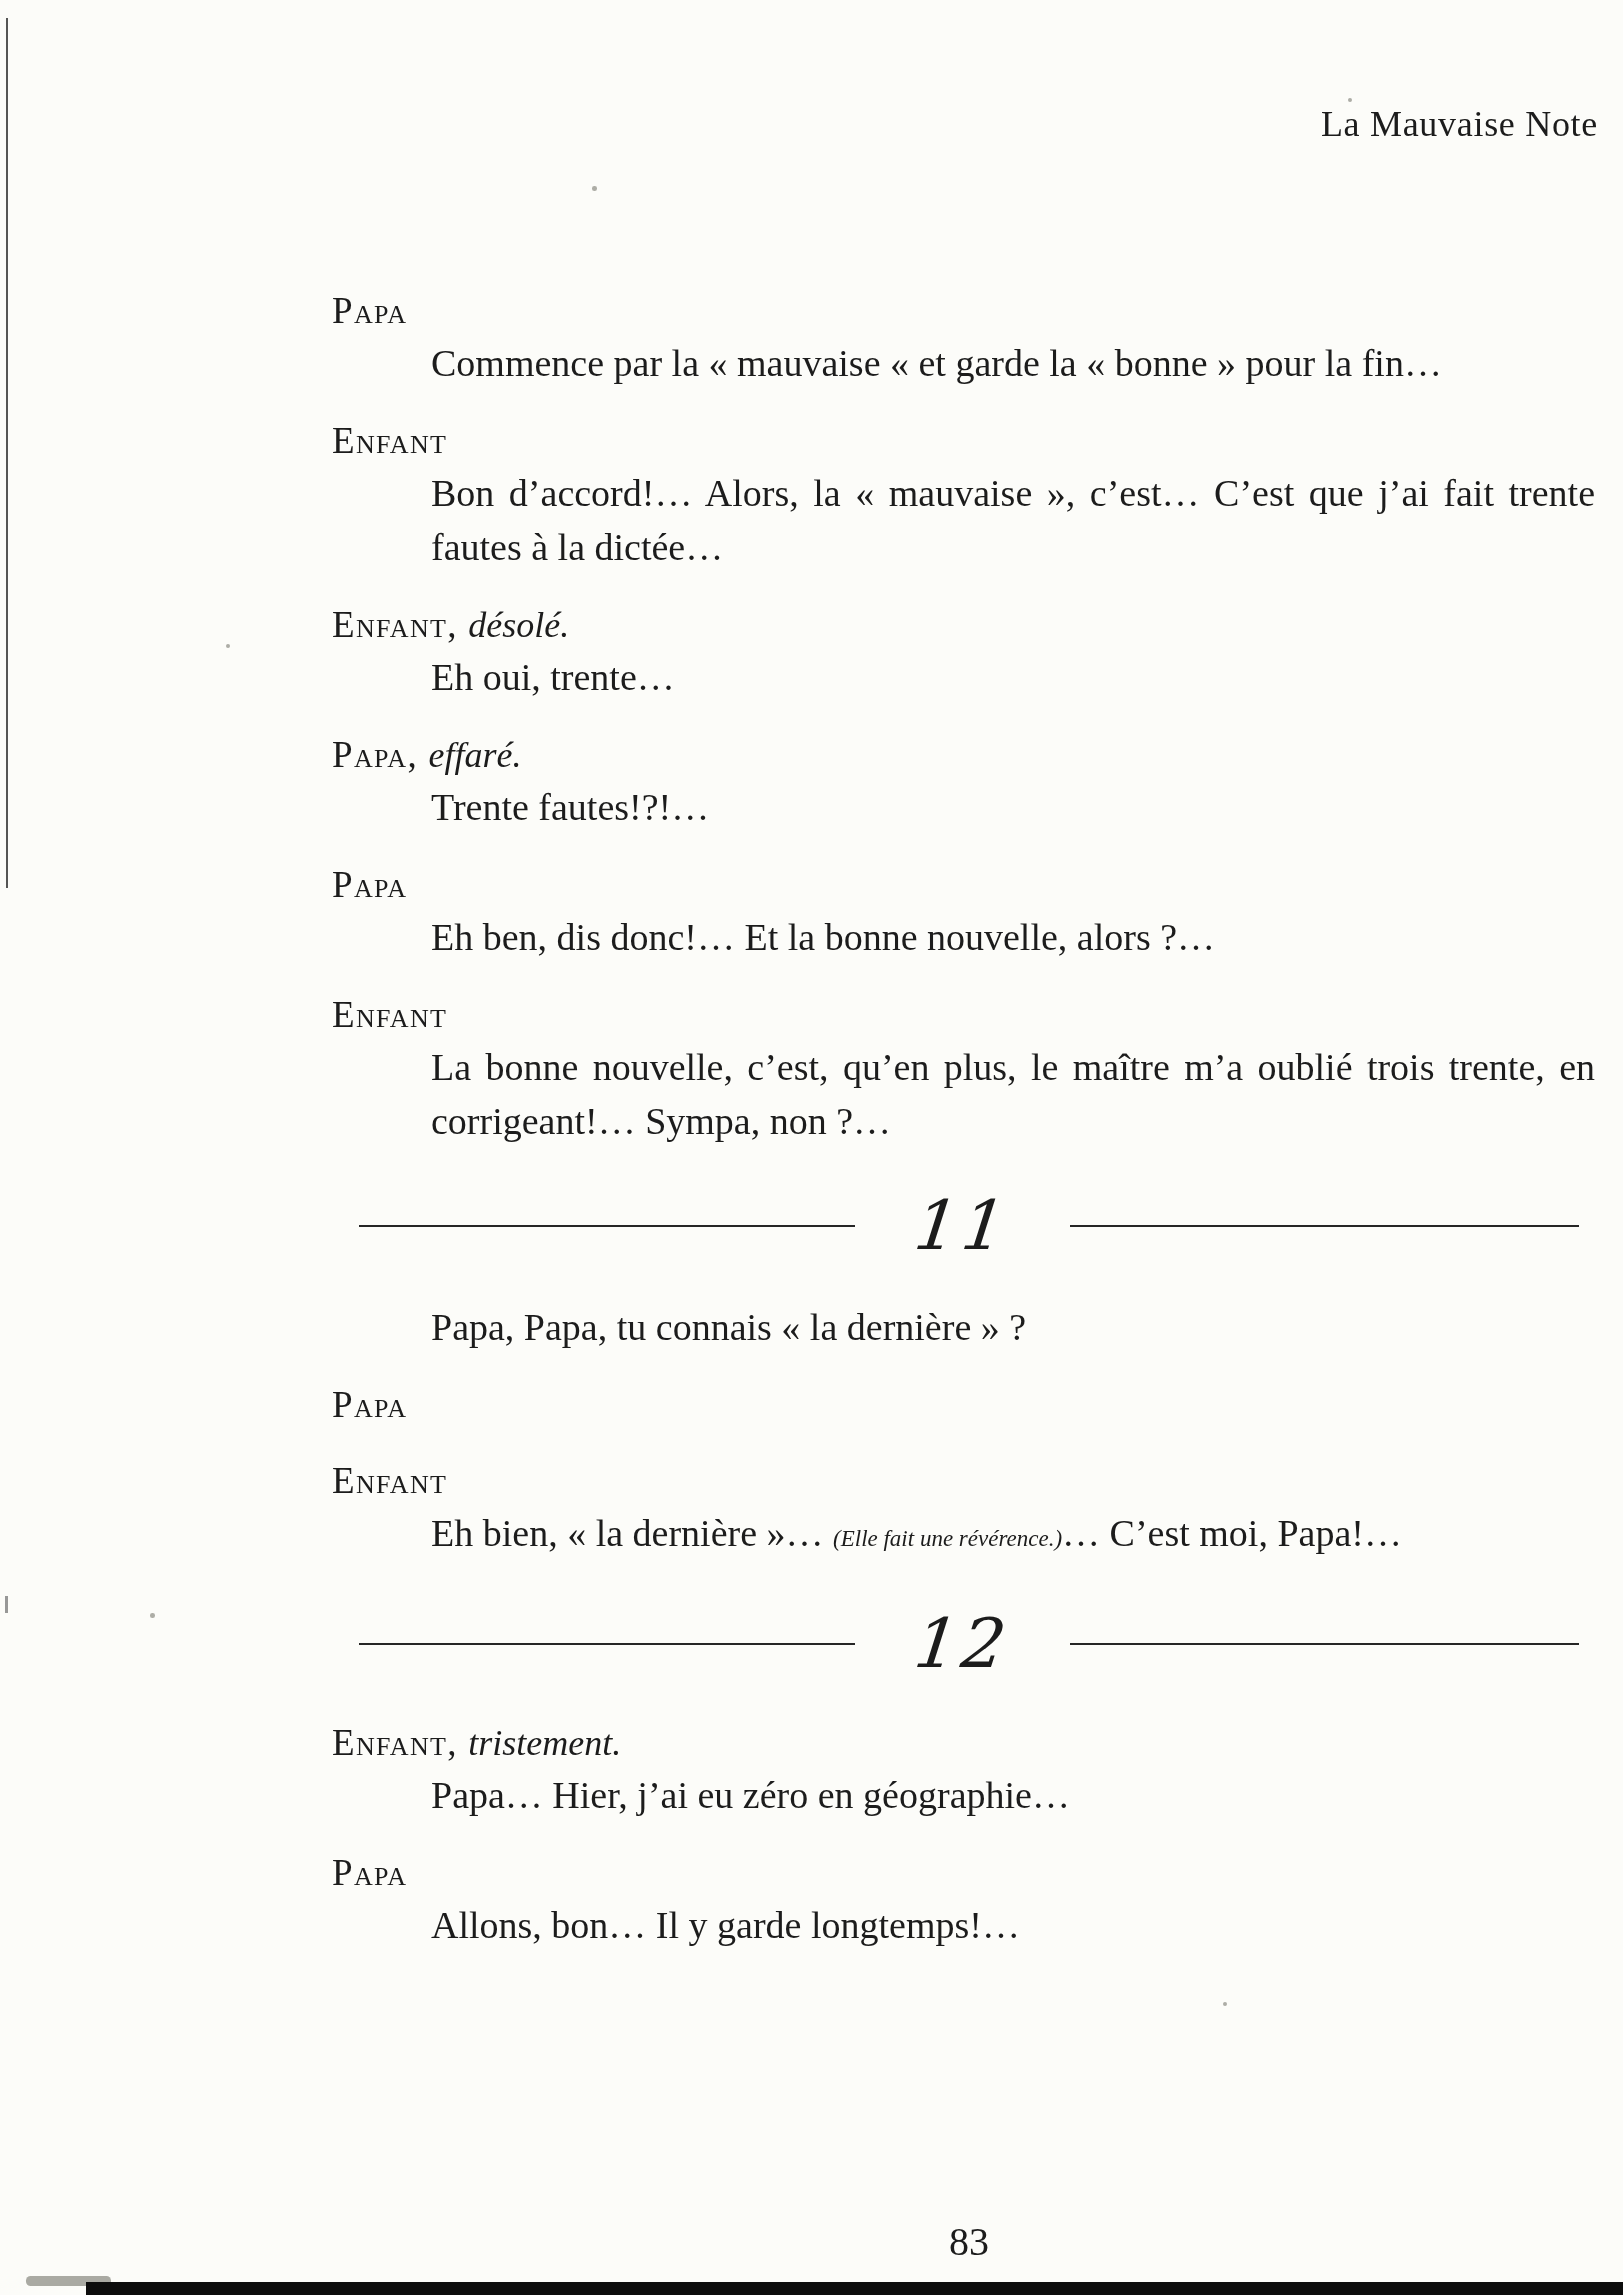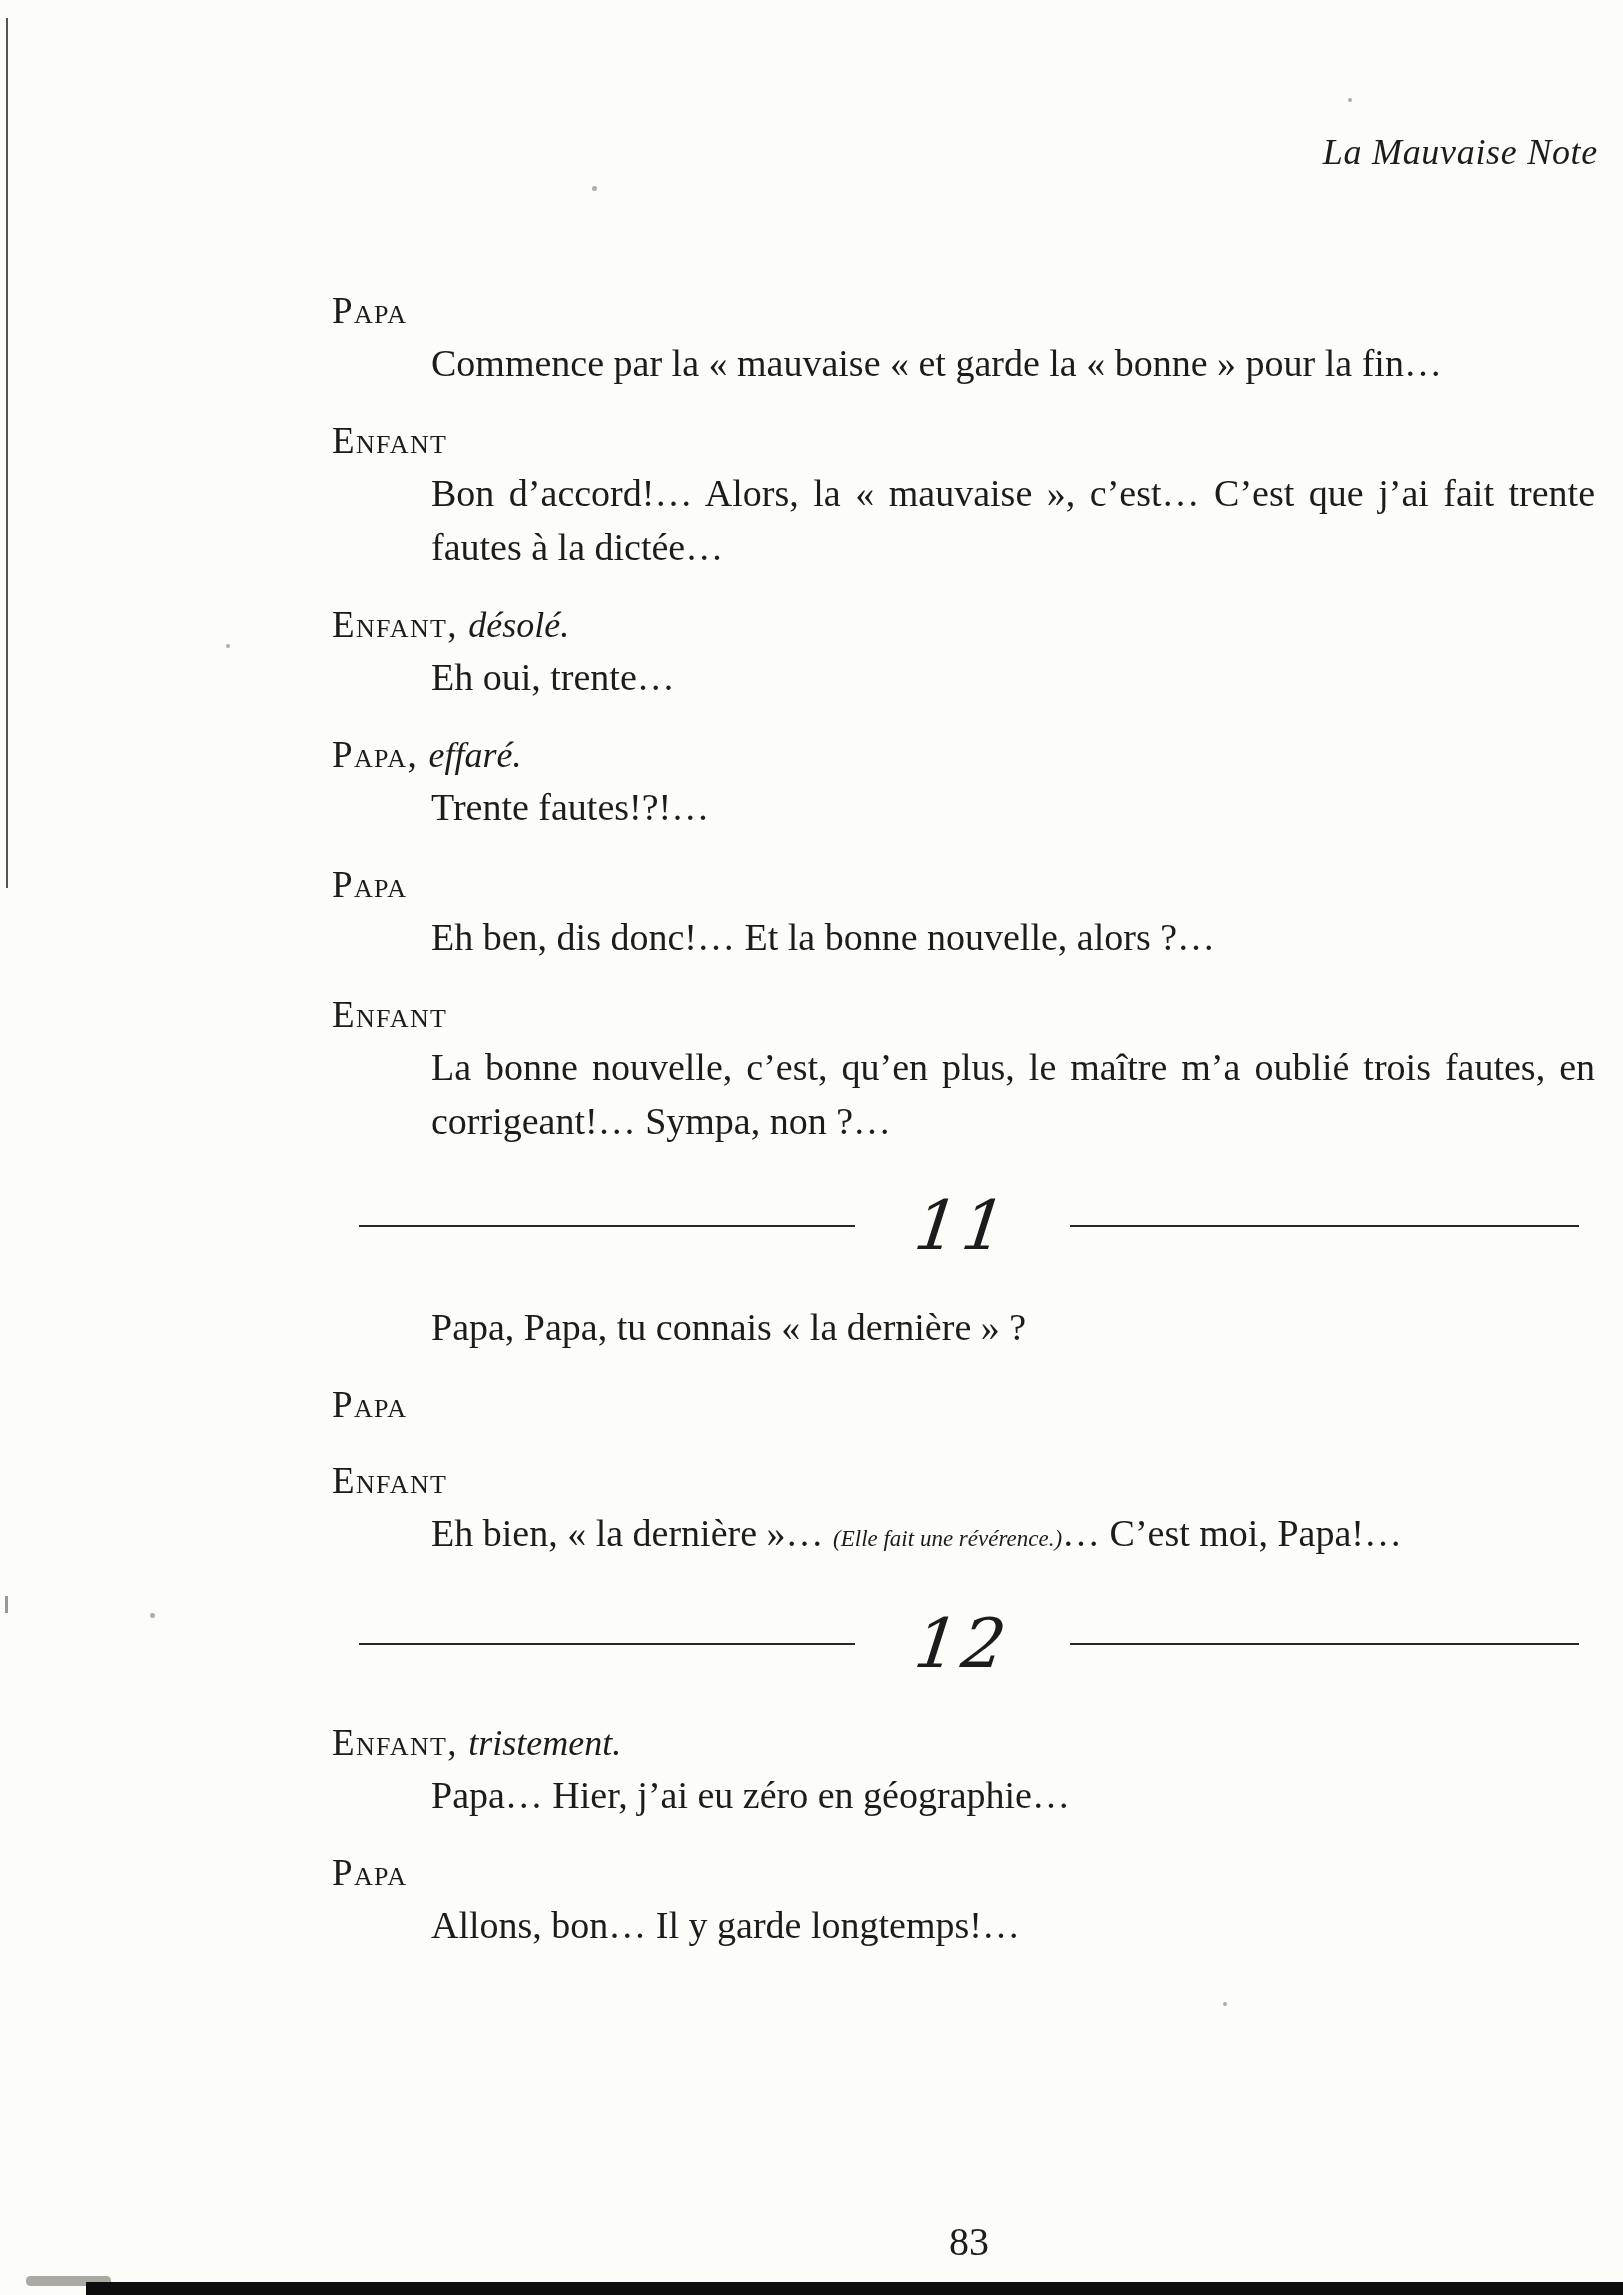--- a/index.html
+++ b/index.html
@@ -28,22 +28,22 @@
     height:13px; background:#0d0d0d;
   }
   .artifact-smudge {
     position:absolute; left:26px; bottom:9.2px;
     width:85px; height:9.8px;
     background:#8f8f86; opacity:.75; border-radius:4.6px;
   }
   .speck { position:absolute; background:#6b6b63; border-radius:50%; opacity:.55; }
 
   .running-header {
-    position:absolute; top:131px; right:25px;
-    font-style:italic; font-size:36px; letter-spacing:0.7px;
+    position:absolute; top:103px; right:25px;
+    font-size:36px; letter-spacing:0.7px;
   }
 
   .content {
     position:absolute; left:332px; top:260px; width:1274px;
   }
   .entry { margin-bottom:23.6px;margin-top:26px; }
   .speaker-line { font-size:37px; line-height:50px; }
   .sc { font-variant:small-caps; letter-spacing:1.3px; }
   .ital { font-style:italic; }
   .speaker-line .ital { font-size:36px; letter-spacing:0; }
@@ -106,21 +106,21 @@
       <div class="entry">
         <div class="speaker-line"><span class="sc">Papa, </span><span class="ital">effaré.</span></div>
         <div class="dialogue-text"><span>Trente fautes!?!…</span></div>
       </div>
       <div class="entry">
         <div class="speaker-line"><span class="sc">Papa</span></div>
         <div class="dialogue-text"><span>Eh ben, dis donc!… Et la bonne nouvelle, alors ?…</span></div>
       </div>
       <div class="entry">
         <div class="speaker-line"><span class="sc">Enfant</span></div>
-        <div class="dialogue-text"><span>La bonne nouvelle, c’est, qu’en plus, le maître m’a oublié trois fautes, en corrigeant!… Sympa, non ?…</span></div>
+        <div class="dialogue-text"><span>La bonne nouvelle, c’est, qu’en plus, le maître m’a oublié trois trente, en corrigeant!… Sympa, non ?…</span></div>
       </div>
       <div class="divider">
         <span class="rule left"></span>
         <span class="divider-num">11</span>
         <span class="rule right"></span>
       </div>
       <div class="entry">
         <div class="dialogue-text"><span>Papa, Papa, tu connais « la dernière » ?</span></div>
       </div>
       <div class="entry">

